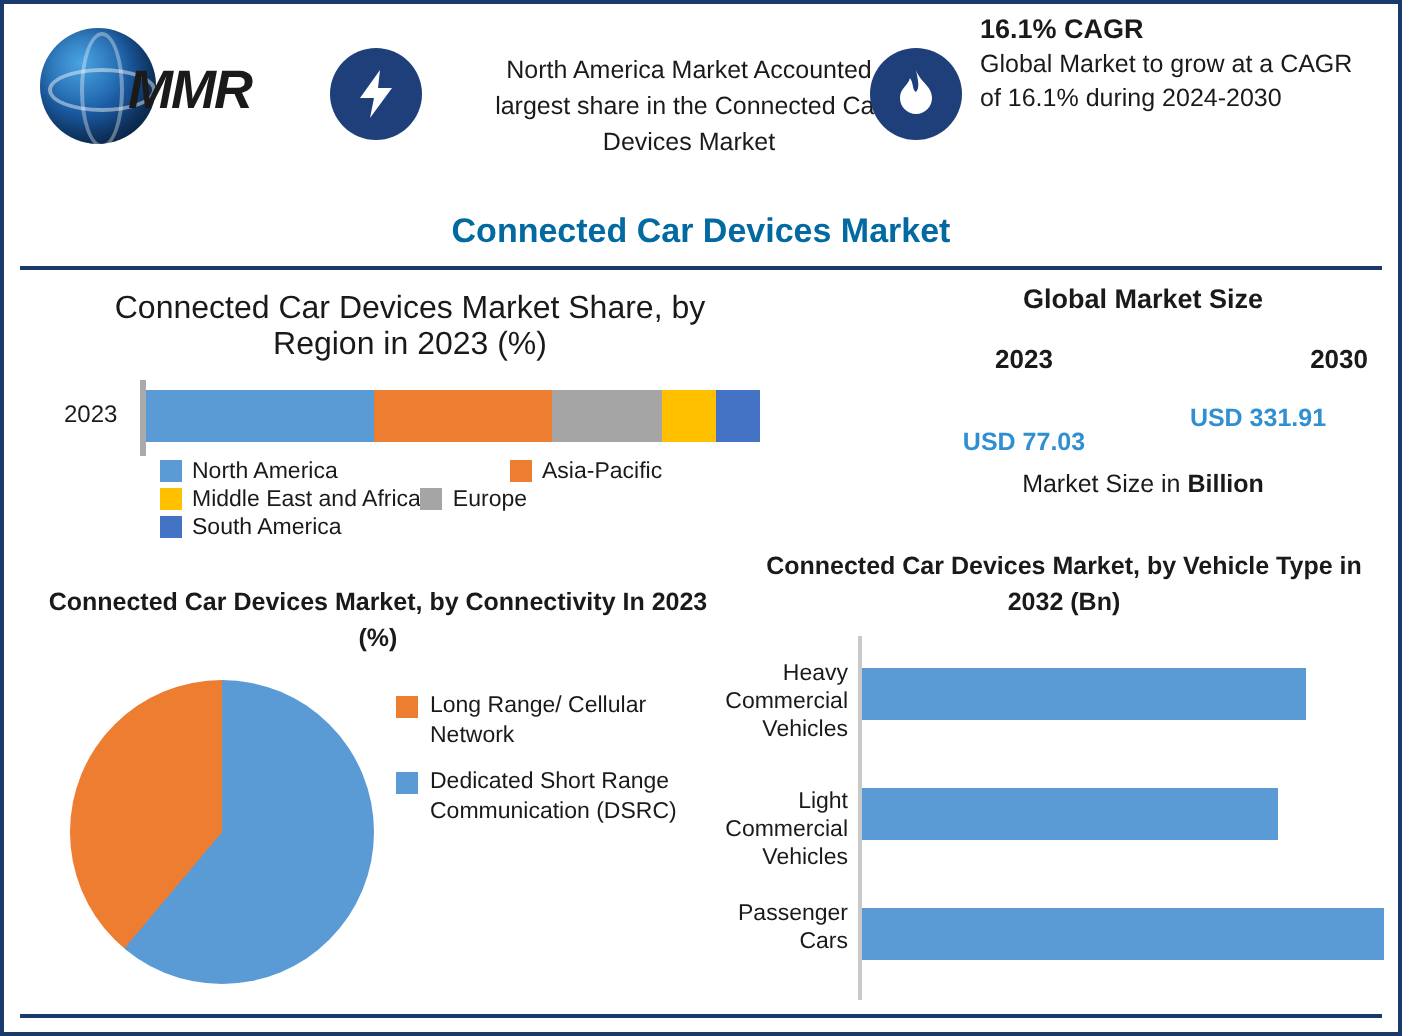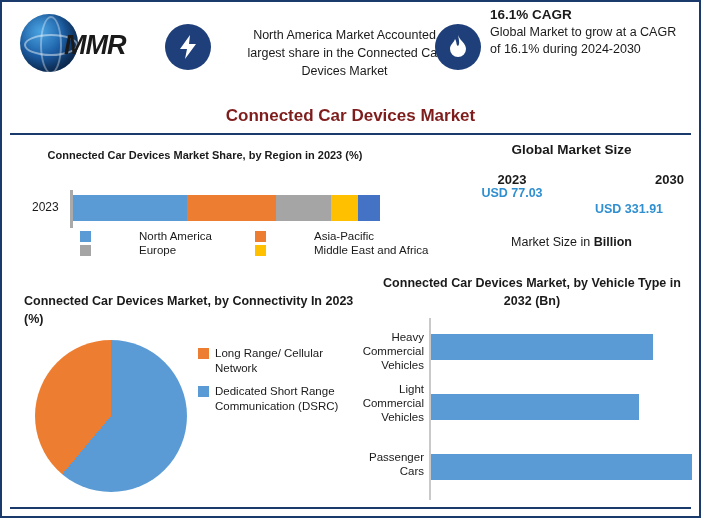--- a/index.html
+++ b/index.html
@@ -58,69 +58,69 @@
   }
   .hdr-text-2{
     position:absolute;left:488px;top:4px;width:190px;
     font-size:12.5px;color:#1a1a1a;line-height:17px;
   }
   .hdr-text-2 .cagr{font-weight:bold;font-size:13.5px;display:block;margin-bottom:1px;}
 
   
   .main-title{
     position:absolute;left:0;top:104px;width:697px;
-    text-align:center;font-size:17px;font-weight:bold;color:#7f1d1d;
+    text-align:center;font-size:17px;font-weight:bold;color:#0369a1;
   }
   .divider{
     position:absolute;left:8px;top:131px;width:681px;height:2px;background:#1a3a6b;
   }
 
   
   .region-title{
     position:absolute;left:28px;top:144px;width:350px;
-    text-align:center;font-size:11px;font-weight:bold;color:#1a1a1a;line-height:18px;
+    text-align:center;font-size:16px;font-weight:normal;color:#1a1a1a;line-height:18px;
   }
   .region-chart{
     position:absolute;left:30px;top:188px;width:350px;height:38px;
   }
   .region-ylabel{
     position:absolute;left:0px;top:10px;font-size:12px;color:#1a1a1a;
   }
   .bar-axis{
     position:absolute;left:38px;top:0;width:3px;height:38px;background:#aaa;
   }
   .stacked{
     position:absolute;left:41px;top:5px;height:26px;width:307px;display:flex;
   }
   .seg{height:26px;}
 
   .legend{
     position:absolute;left:78px;top:228px;width:400px;
     font-size:11.5px;color:#1a1a1a;
   }
   .legend-row{display:flex;margin-bottom:2px;}
-  .legend-item{display:flex;align-items:flex-end;gap:43px;}
+  .legend-item{display:flex;align-items:flex-start;}
   .legend-item .sw{width:11px;height:11px;margin-right:5px;display:inline-block;}
   .li-w1{width:175px;}
 
   
   .gms-title{
     position:absolute;left:452px;top:140px;width:235px;text-align:center;
     font-size:13.5px;font-weight:bold;color:#1a1a1a;
   }
   .gms-year-1{position:absolute;left:455px;top:170px;width:110px;text-align:center;font-size:13px;font-weight:bold;color:#1a1a1a;}
   .gms-year-2{position:absolute;left:572px;top:170px;width:110px;text-align:right;font-size:13px;font-weight:bold;color:#1a1a1a;}
-  .gms-val-1{position:absolute;left:455px;top:184px;width:110px;text-align:center;font-size:12.5px;font-weight:bold;color:#2f8fd0;}
+  .gms-val-1{position:absolute;left:455px;top:212px;width:110px;text-align:center;font-size:12.5px;font-weight:bold;color:#2f8fd0;}
   .gms-val-2{position:absolute;left:572px;top:200px;width:110px;text-align:center;font-size:12.5px;font-weight:bold;color:#2f8fd0;}
   .gms-unit{position:absolute;left:452px;top:233px;width:235px;text-align:center;font-size:12.5px;color:#1a1a1a;}
   .gms-unit b{font-weight:bold;}
 
   
   .pie-title{
-    position:absolute;left:22px;top:290px;width:330px;text-align:left;
+    position:absolute;left:22px;top:290px;width:330px;text-align:center;
     font-size:12.5px;font-weight:bold;color:#1a1a1a;line-height:18px;
   }
   .pie{
     position:absolute;left:33px;top:338px;width:152px;height:152px;border-radius:50%;
   }
   .pie-legend{
     position:absolute;left:196px;top:344px;width:160px;font-size:11.5px;color:#1a1a1a;
   }
   .pl-row{display:flex;margin-bottom:8px;}
   .pl-row .sw{width:11px;height:11px;margin-right:6px;margin-top:2px;flex:0 0 auto;}
@@ -194,27 +194,33 @@
       <div class="legend-item li-w1">
         <span class="sw" style="background:#5b9bd5;"></span>
         <span>North America</span>
       </div>
       <div class="legend-item">
         <span class="sw" style="background:#ed7d31;"></span>
         <span>Asia-Pacific</span>
       </div>
     </div>
     <div class="legend-row">
+      <div class="legend-item">
+        <span class="sw" style="background:#ffc000;"></span>
+        <span>Middle East and Africa</span>
+      </div>
       <div class="legend-item li-w1">
         <span class="sw" style="background:#a5a5a5;"></span>
         <span>Europe</span>
       </div>
-      <div class="legend-item">
-        <span class="sw" style="background:#ffc000;"></span>
-        <span>Middle East and Africa</span>
+    </div>
+    <div class="legend-row">
+      <div class="legend-item li-w1">
+        <span class="sw" style="background:#4472c4;"></span>
+        <span>South America</span>
       </div>
     </div>
   </div>
 
   <div class="gms-title">Global Market Size</div>
   <div class="gms-year-1">2023</div>
   <div class="gms-year-2">2030</div>
   <div class="gms-val-1">USD 77.03</div>
   <div class="gms-val-2">USD 331.91</div>
   <div class="gms-unit">
@@ -237,21 +243,21 @@
   <div class="veh-title">Connected Car Devices Market, by Vehicle Type in 2032 (Bn)</div>
   <div class="veh-chart">
     <div class="veh-axis"></div>
 
     <div class="veh-row" style="top:4px;">
       <div class="veh-label" style="top:8px;">Heavy Commercial Vehicles</div>
       <div class="veh-bar" style="top:12px;width:222px;"></div>
     </div>
 
     <div class="veh-row" style="top:64px;">
-      <div class="veh-label" style="top:0;">Light Commercial Vehicles</div>
+      <div class="veh-label" style="top:12px;">Light Commercial Vehicles</div>
       <div class="veh-bar" style="top:12px;width:208px;"></div>
     </div>
 
     <div class="veh-row" style="top:124px;">
       <div class="veh-label" style="top:8px;">Passenger Cars</div>
       <div class="veh-bar" style="top:12px;width:261px;"></div>
     </div>
   </div>
 
   <div class="bottom-rule"></div>

